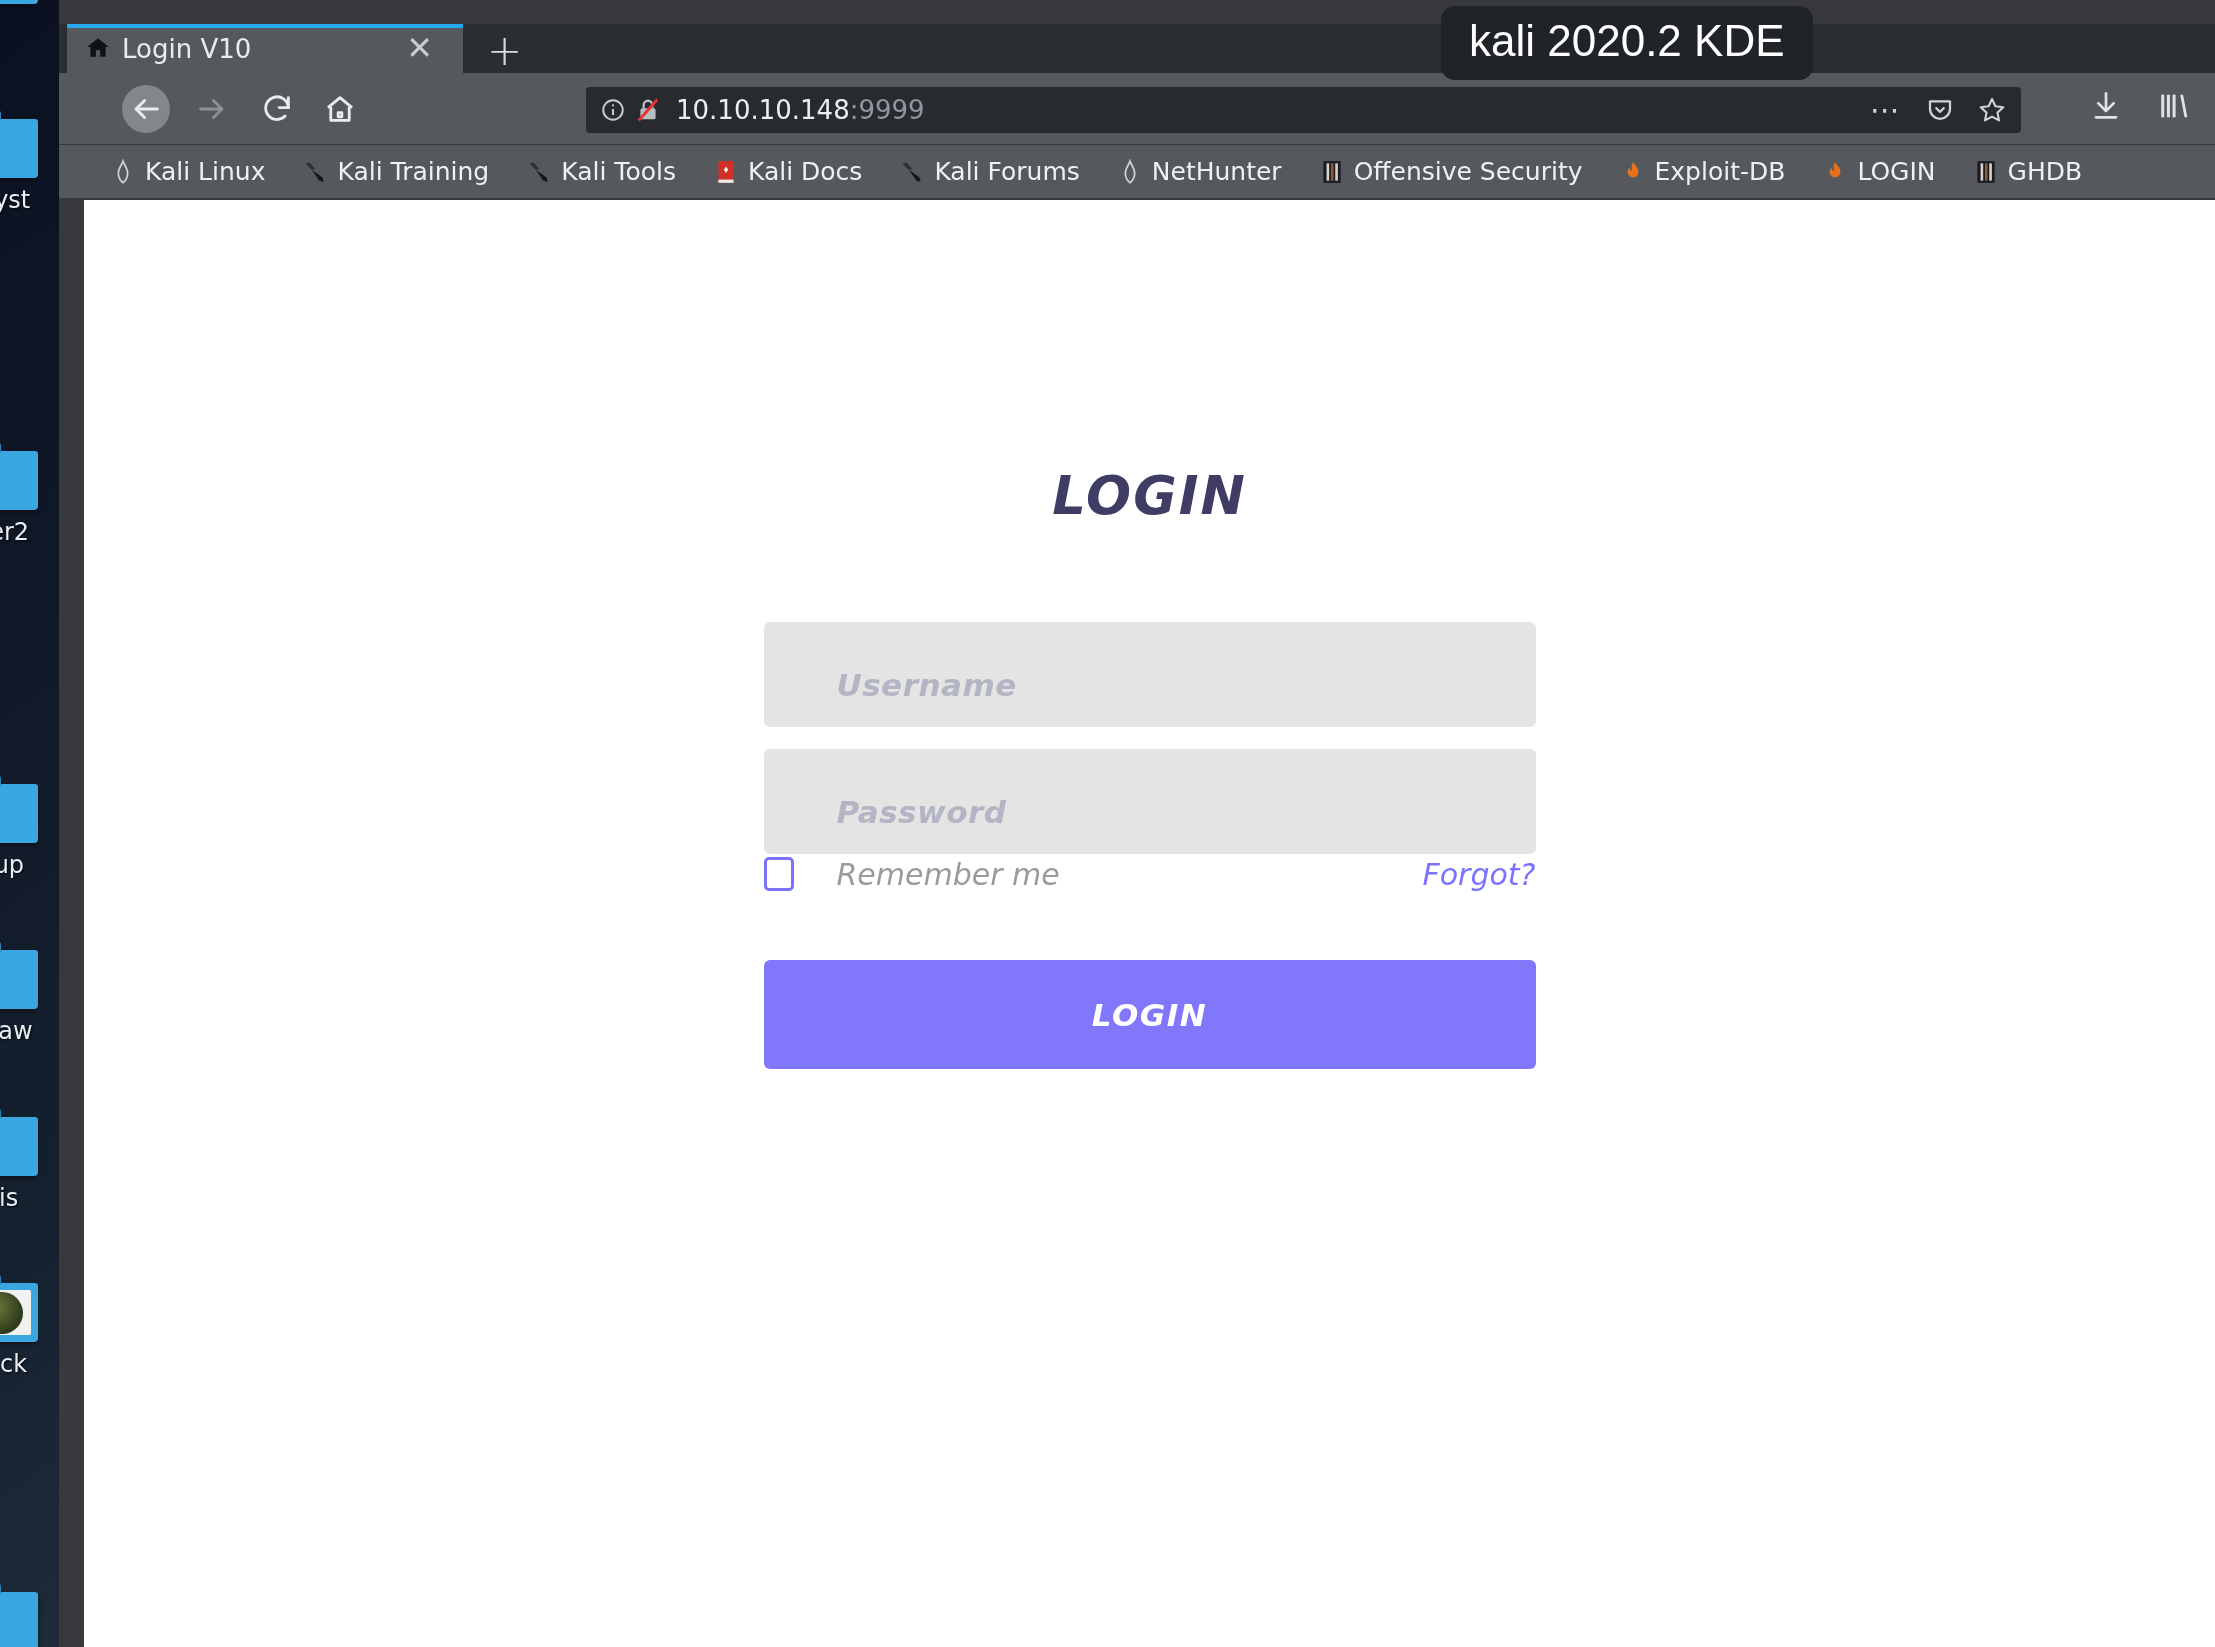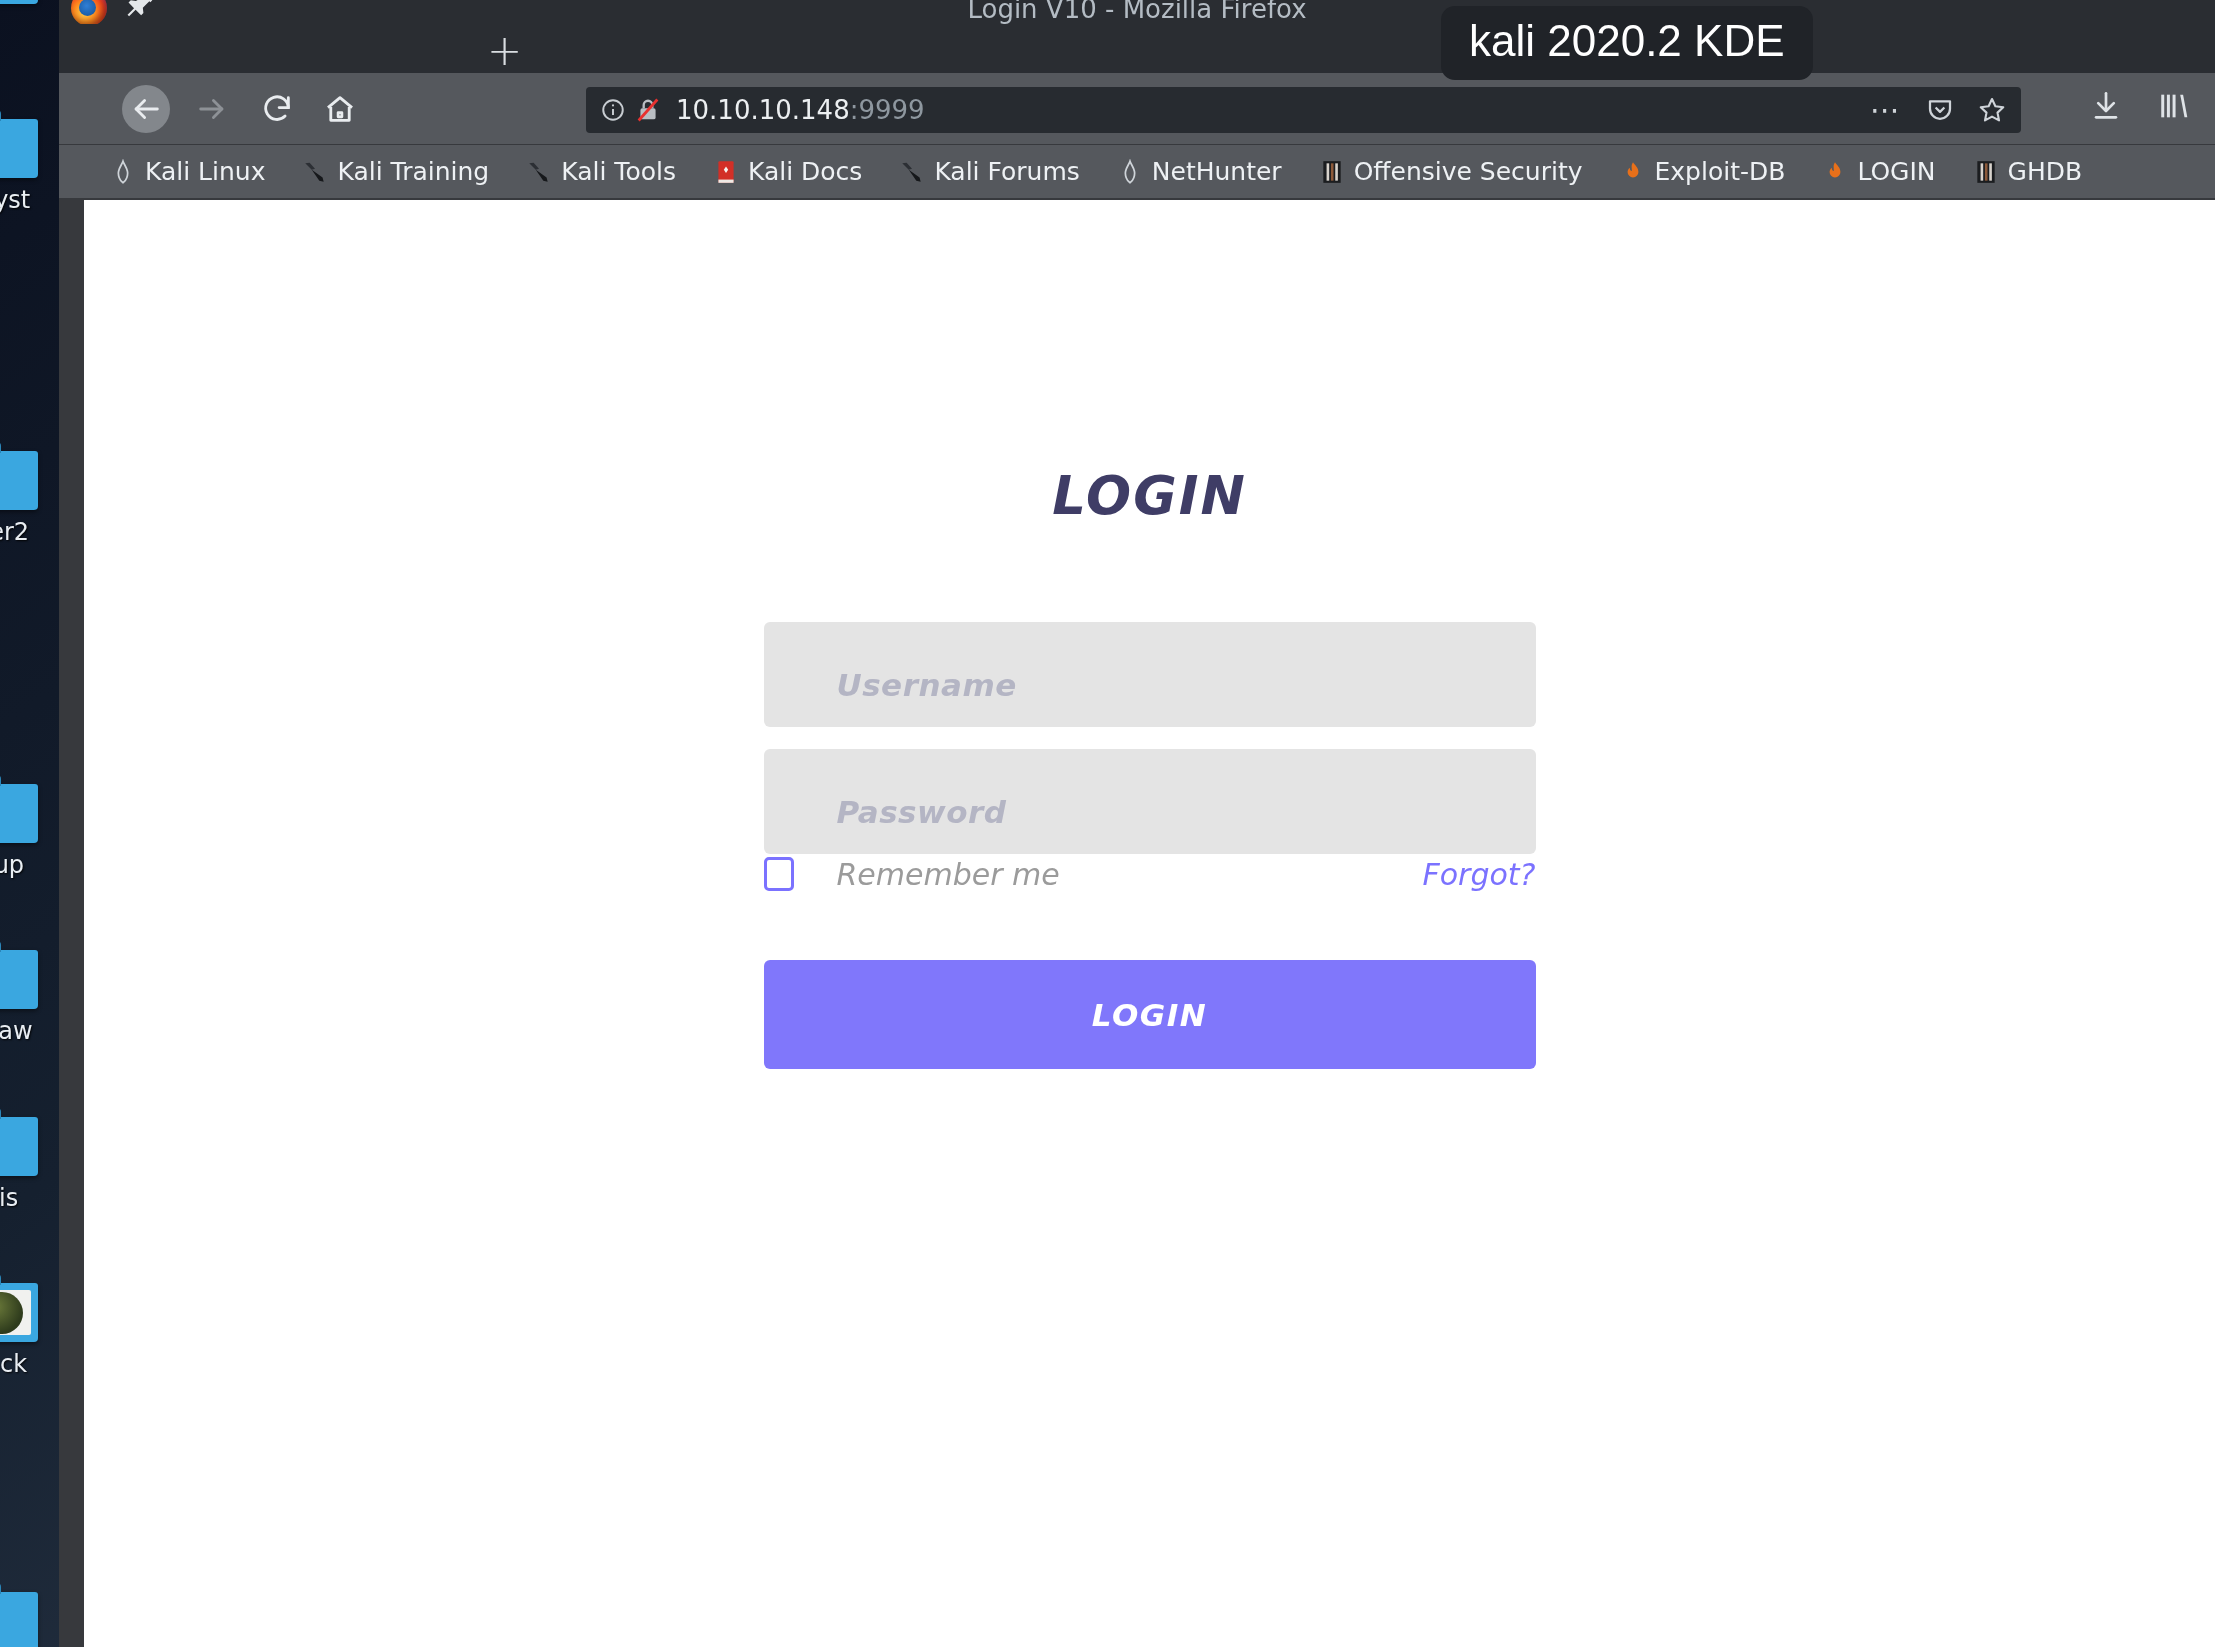--- a/index.html
+++ b/index.html
@@ -293,29 +293,29 @@
     </div>
 
     <div class="desk-icon" style="top:-55px">
       <div class="desk-folder photo"></div>
     </div>
   </div>
 </div>
 
 <div id="ff-window">
 
-  <div id="ff-titlebar">
-    <div id="ff-logo"></div>
-    <svg id="ff-pin" viewBox="0 0 24 24" fill="currentColor">
-      <path d="M16.7 3.3l4 4-1.4 1.4-.7-.7-4.6 4.6.4 3.6-1.6 1.6-3.9-3.9-4.6 4.6-1.1-1.1 4.6-4.6-3.9-3.9 1.6-1.6 3.6.4L14.3 5l-.7-.7z"></path>
-    </svg>
-    <div id="ff-title-text">Login V10 - Mozilla Firefox</div>
-  </div>
 
   <div id="ff-tabstrip">
+    <div id="tab-active">
+      <svg id="tab-home-icon" viewBox="0 0 24 24" fill="currentColor">
+        <path d="M12 3L2 11h3v9h5v-6h4v6h5v-9h3z"></path>
+      </svg>
+      <div id="tab-title">Login V10</div>
+      <div id="tab-close">✕</div>
+    </div>
     <div id="tab-new">+</div>
   </div>
 
   <div id="ff-navbar">
     <div class="nav-btn" id="nav-back">
       <svg width="34" height="34" viewBox="0 0 24 24" fill="none" stroke="#e9ecef" stroke-width="2" stroke-linecap="round" stroke-linejoin="round">
         <line x1="20" y1="12" x2="5" y2="12"></line>
           <polyline points="11,18 5,12 11,6"></polyline>
       </svg>
     </div>

